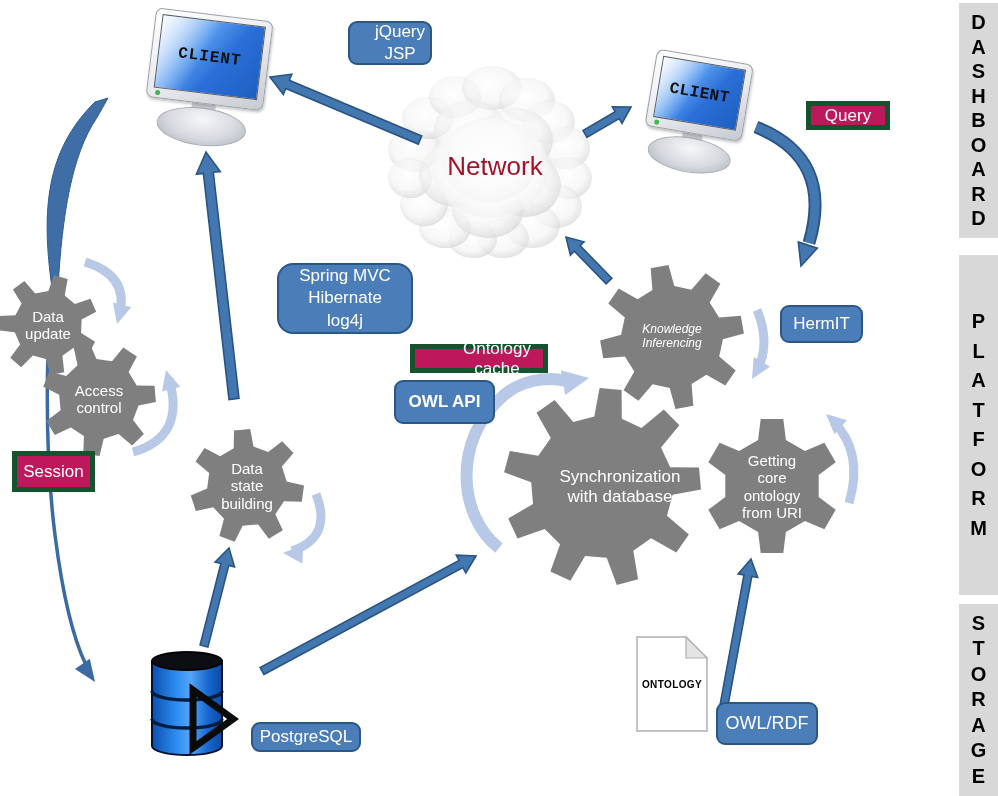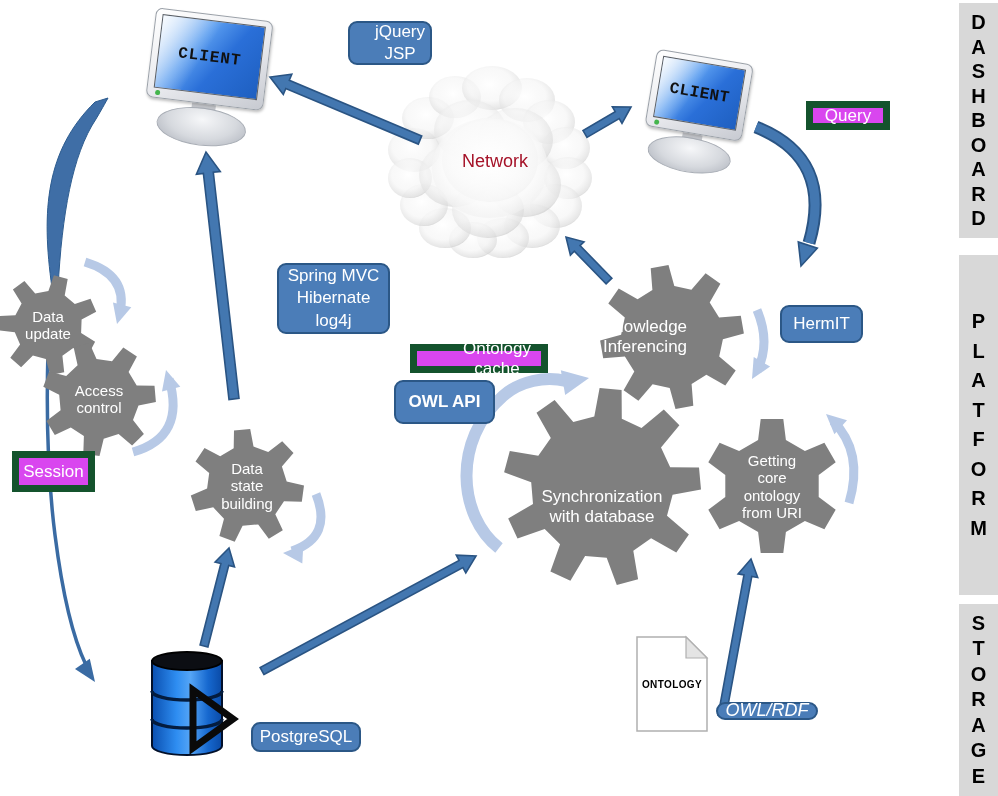--- a/index.html
+++ b/index.html
@@ -1,22 +1,22 @@
 <!DOCTYPE html>
 <html><head>
 <meta charset="utf-8">
 <style>
   html,body{margin:0;padding:0;background:#fff;}
   #canvas{position:relative;width:998px;height:796px;overflow:hidden;font-family:"Liberation Sans",sans-serif;background:#fff;}
   #shapes{position:absolute;left:0;top:0;}
   .lbl{position:absolute;display:flex;align-items:center;justify-content:center;text-align:center;color:#fff;white-space:pre-line;box-sizing:border-box;}
   .blue{background:#4b7db8;border:2px solid #2b5786;border-radius:9px;font-size:17px;line-height:1.3;}
-  .gray{background:#d946ef;border:7px solid #14532d;font-size:17px;}
+  .gray{background:#be185d;border:5px solid #14532d;font-size:17px;}
   .gear-label{position:absolute;transform:translate(-50%,-50%);color:#fff;text-align:center;white-space:pre-line;line-height:1.15;font-size:15px;}
-  .network-label{position:absolute;color:#a51228;font-size:18px;}
+  .network-label{position:absolute;color:#a51228;font-size:26px;}
   .doc-label{position:absolute;color:#000;font-weight:bold;font-size:10px;letter-spacing:0.4px;display:flex;align-items:center;justify-content:center;}
   .monitor{position:absolute;display:flex;flex-direction:column;align-items:center;}
   .bezel{background:linear-gradient(150deg,#ffffff,#e9eaee 55%,#c7cad1);border:1px solid #9aa0a8;border-radius:7px;box-sizing:border-box;padding:5px 6px 9px 6px;box-shadow:1px 2px 3px rgba(0,0,0,.25);position:relative;}
   .screen{width:100%;height:100%;border:1px solid #5a5f66;background:linear-gradient(125deg,#cfe4fb 0%,#5b9ef0 35%,#2a6fd8 60%,#1e5fc0 100%);position:relative;display:flex;align-items:center;justify-content:center;overflow:hidden;box-sizing:border-box;}
   .screen::before{content:"";position:absolute;inset:0;background:linear-gradient(115deg,rgba(255,255,255,.85),rgba(255,255,255,0) 45%);}
   .client-text{font-family:"Liberation Mono","DejaVu Sans Mono",monospace;font-weight:bold;color:#111;letter-spacing:1px;position:relative;}
   .led{position:absolute;left:8px;bottom:2px;width:5px;height:5px;border-radius:50%;background:#44b54c;}
   .neck{background:linear-gradient(#d6d8dc,#aeb1b8);}
   .base{border-radius:50%;background:radial-gradient(ellipse at 50% 30%,#f6f7f9,#d6d9de 55%,#b9bdc5 85%,#adb1b9);border:1px solid #a8adb5;}
   .side-box{position:absolute;left:959px;width:39px;background:#d8d8d8;display:flex;align-items:center;justify-content:center;}
@@ -161,40 +161,40 @@
       </g>
     </svg>
 
   <div class="gear-label" style="left:48px;top:325px;">Data
 update</div>
   <div class="gear-label" style="left:99px;top:399px;">Access
 control</div>
   <div class="gear-label" style="left:247px;top:486px;">Data
 state
 building</div>
-  <div class="gear-label" style="left:645px;top:337px;font-size:17px;">Knowledge
+  <div class="gear-label" style="left:672px;top:337px;font-size:12px;font-style:italic;">Knowledge
 Inferencing</div>
-  <div class="gear-label" style="left:602px;top:487px;font-size:17px;margin-top:20px;">Synchronization
+  <div class="gear-label" style="left:620px;top:487px;font-size:17px;">Synchronization
 with database</div>
   <div class="gear-label" style="left:772px;top:486px;">Getting
 core
 ontology
 from URI</div>
 
   <div class="network-label" style="left:420px;top:151px;width:150px;text-align:center;">Network</div>
 
   <div class="lbl blue" style="left:348px;top:21px;width:84px;height:44px;padding-left:20px;">jQuery
 JSP</div>
-  <div class="lbl blue" style="left:277px;top:263px;width:113px;height:71px;border-radius:9px;">Spring MVC
+  <div class="lbl blue" style="left:277px;top:263px;width:136px;height:71px;border-radius:16px;">Spring MVC
 Hibernate
 log4j</div>
   <div class="lbl blue" style="left:394px;top:380px;width:101px;height:44px;font-weight:bold;">OWL API</div>
   <div class="lbl blue" style="left:780px;top:305px;width:83px;height:38px;">HermIT</div>
   <div class="lbl blue" style="left:251px;top:722px;width:110px;height:30px;">PostgreSQL</div>
-  <div class="lbl blue" style="left:716px;top:702px;width:102px;height:18px;font-size:18px;font-style:italic;">OWL/RDF</div>
+  <div class="lbl blue" style="left:716px;top:702px;width:102px;height:43px;font-size:18px;">OWL/RDF</div>
 
   <div class="lbl gray" style="left:806px;top:101px;width:84px;height:29px;">Query</div>
   <div class="lbl gray" style="left:410px;top:344px;width:138px;height:29px;padding-left:36px;">Ontology cache</div>
   <div class="lbl gray" style="left:12px;top:451px;width:83px;height:41px;">Session</div>
 
   <div class="doc-label" style="left:637px;top:637px;width:70px;height:94px;">ONTOLOGY</div>
 
   <div class="monitor" style="left:147px;top:14px;width:120px;transform:rotate(7deg);">
     <div class="bezel" style="width:118px;height:90px;">
       <div class="screen">

